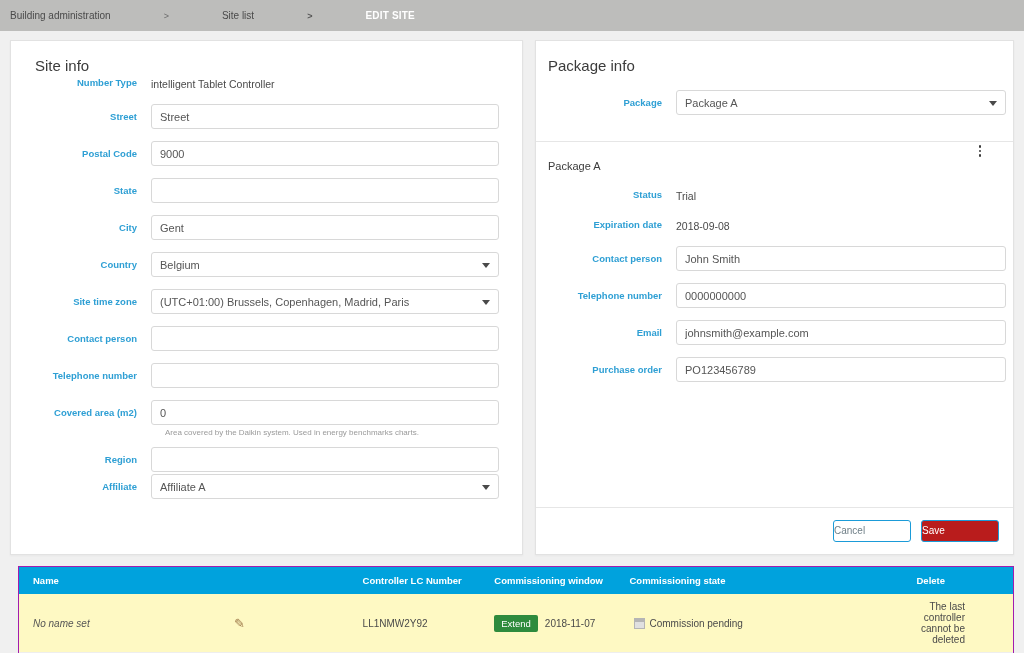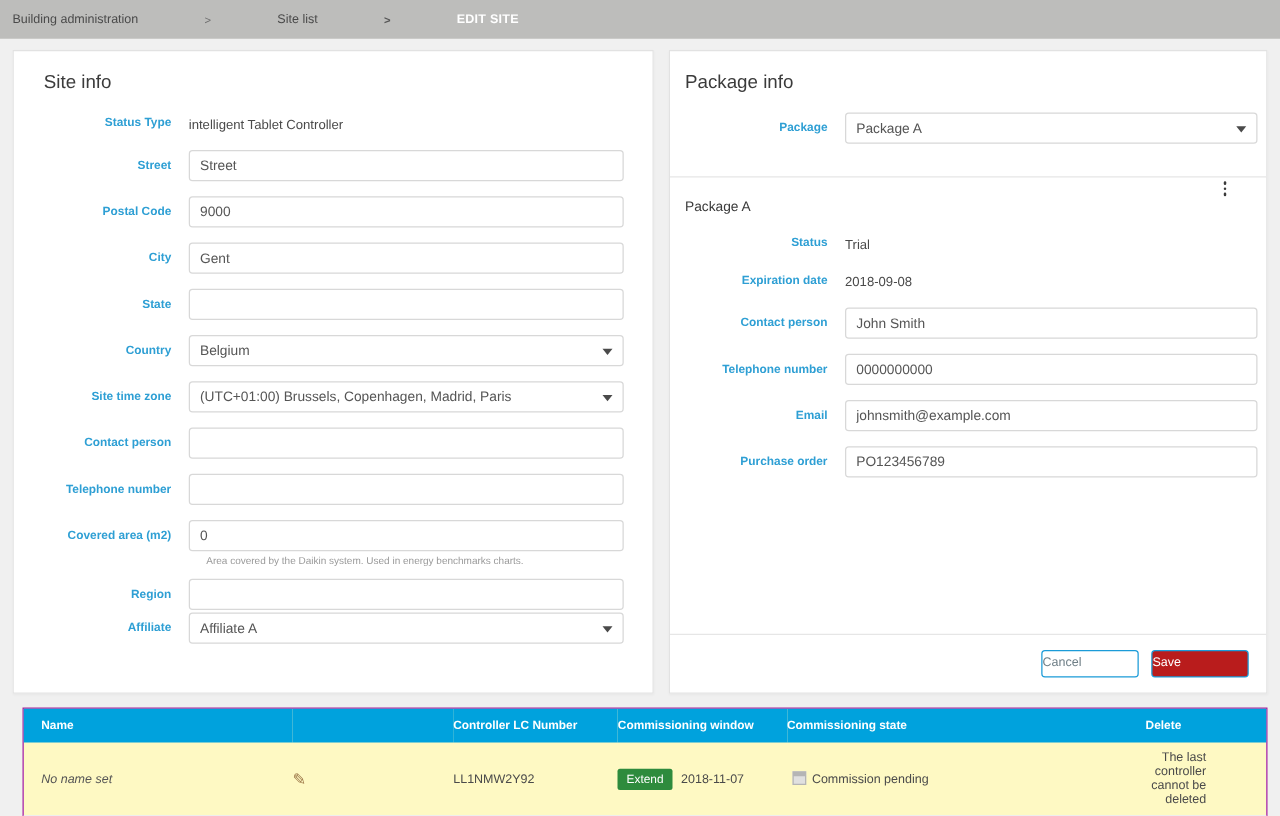--- a/index.html
+++ b/index.html
@@ -42,21 +42,21 @@
     background: #ffffff;
     border: 1px solid #e2e2e2;
     box-shadow: 0 1px 2px rgba(0,0,0,.04);
   }
   .panel-left  { width: 513px; height: 515px; padding: 14px 12px 0 12px; }
   .panel-right { width: 479px; height: 515px; display: flex; flex-direction: column; }
 
   .panel-title {
     font-size: 15px;
     color: #3b3b3b;
-    margin: 2px 0 16px 12px;
+    margin: 2px 0 0 12px;
     font-weight: normal;
   }
   .panel-right .panel-title { margin: 16px 0 16px 12px; }
 
   
   .row {
     display: flex;
     align-items: center;
     margin-bottom: 12px;
   }
@@ -214,50 +214,50 @@
   <span class="crumb-sep bold">&gt;</span>
   <span class="crumb-current">EDIT SITE</span>
 </div>
 
 <div class="content">
 
   <div class="panel panel-left">
     <div class="panel-title">Site info</div>
 
     <div class="row">
-      <div class="lbl">Status Type</div>
+      <div class="lbl">Number Type</div>
       <div class="field"><span class="static-val">intelligent Tablet Controller</span></div>
     </div>
 
 
     <div class="row">
       <div class="lbl">Street</div>
       <div class="field">
           <input class="ctl" value="Street" style="">
         </div>
     </div>
 
     <div class="row">
       <div class="lbl">Postal Code</div>
       <div class="field">
           <input class="ctl" value="9000" style="">
         </div>
     </div>
 
     <div class="row">
+      <div class="lbl">State</div>
+      <div class="field">
+          <input class="ctl" value="" style="">
+        </div>
+    </div>
+
+    <div class="row">
       <div class="lbl">City</div>
       <div class="field">
           <input class="ctl" value="Gent" style="">
-        </div>
-    </div>
-
-    <div class="row">
-      <div class="lbl">State</div>
-      <div class="field">
-          <input class="ctl" value="" style="">
         </div>
     </div>
 
     <div class="row">
       <div class="lbl">Country</div>
       <div class="field">
         <div class="select-wrap">
           <input class="ctl" readonly="" value="Belgium" style="">
           <span class="caret"></span>
         </div>

